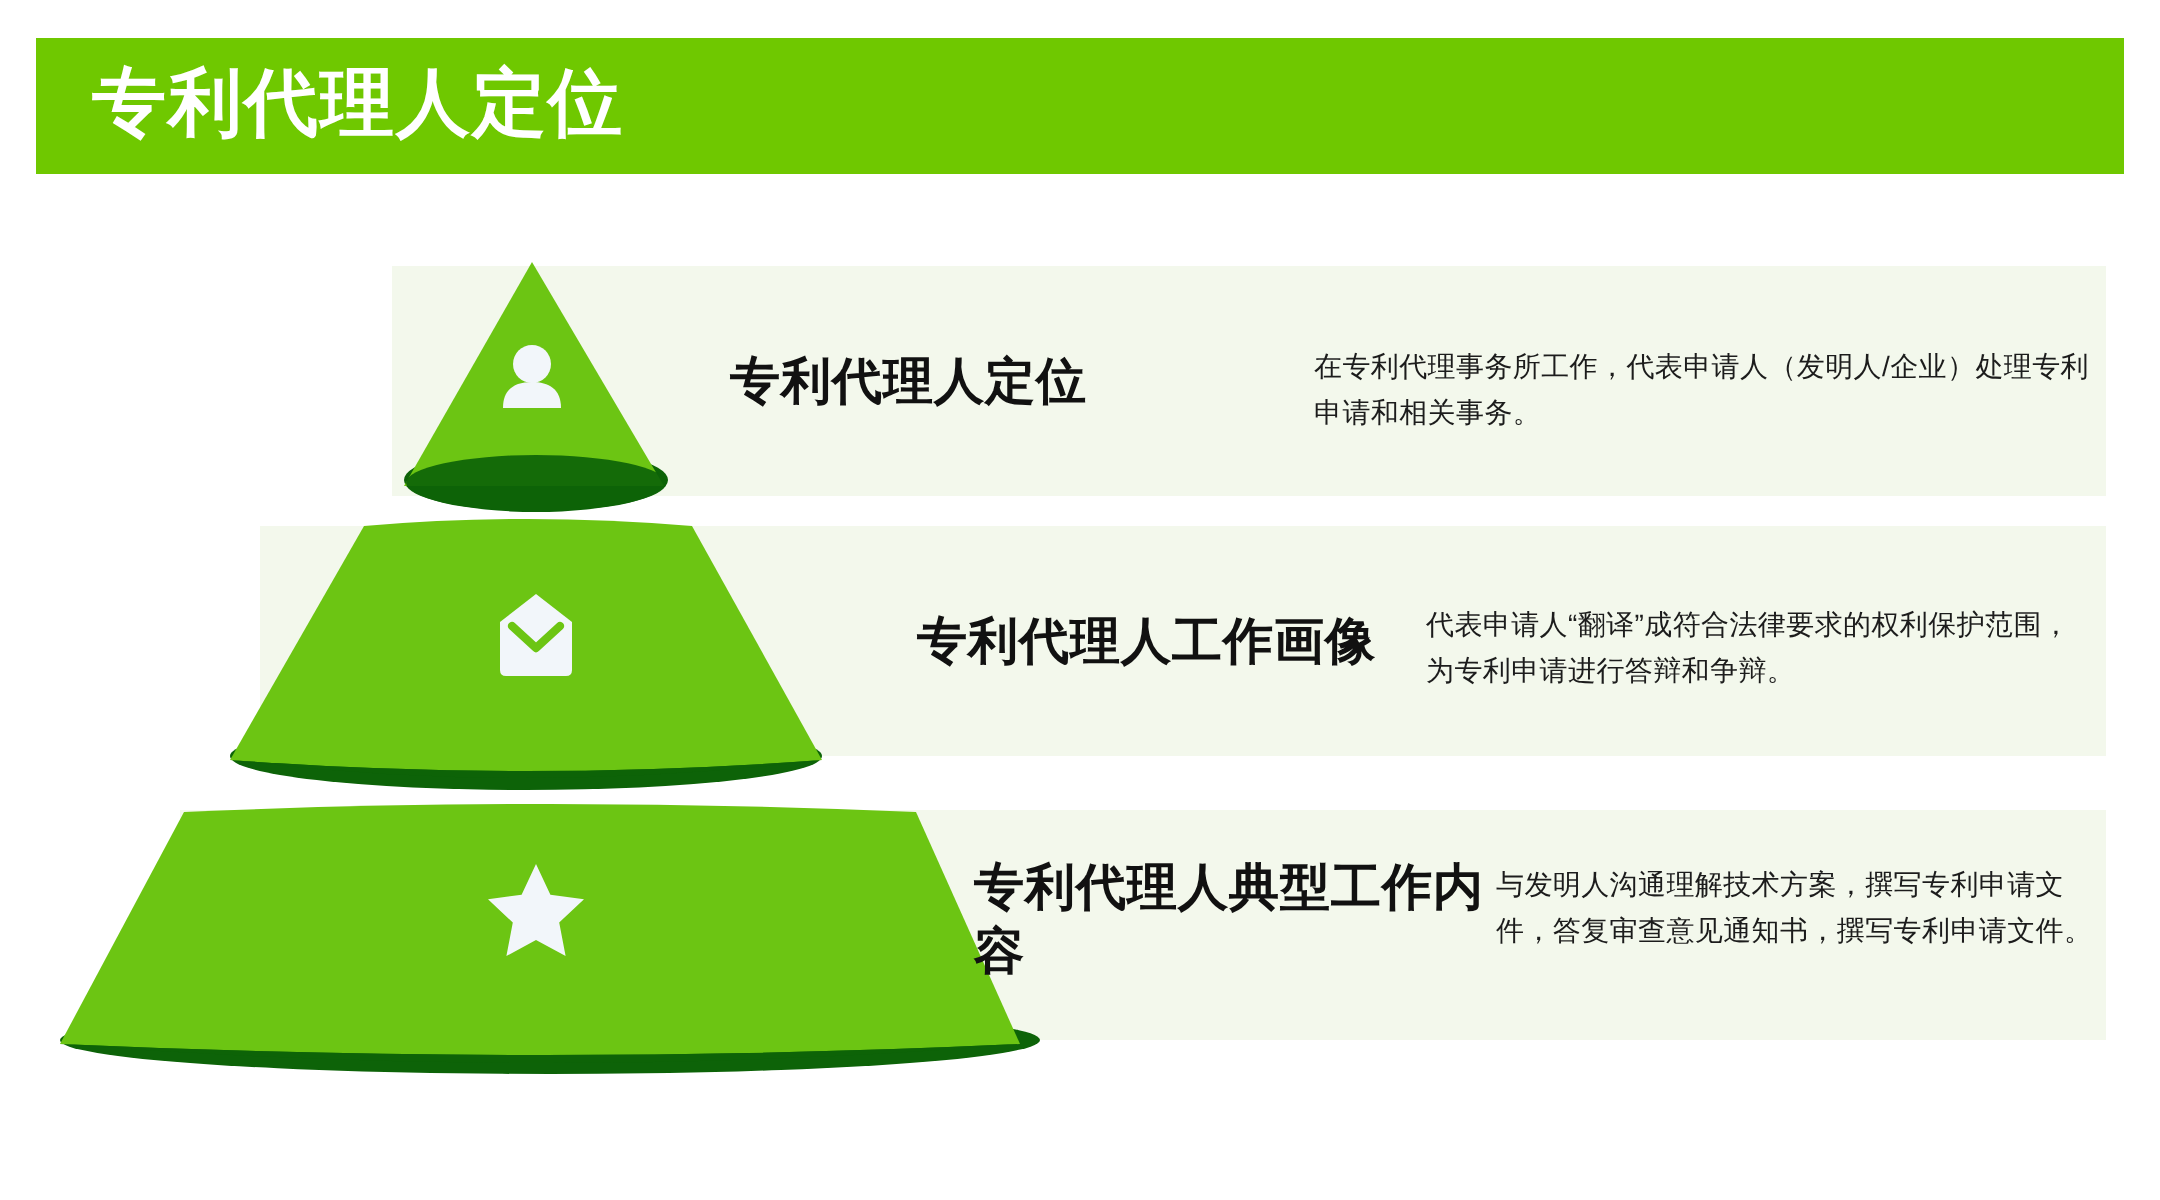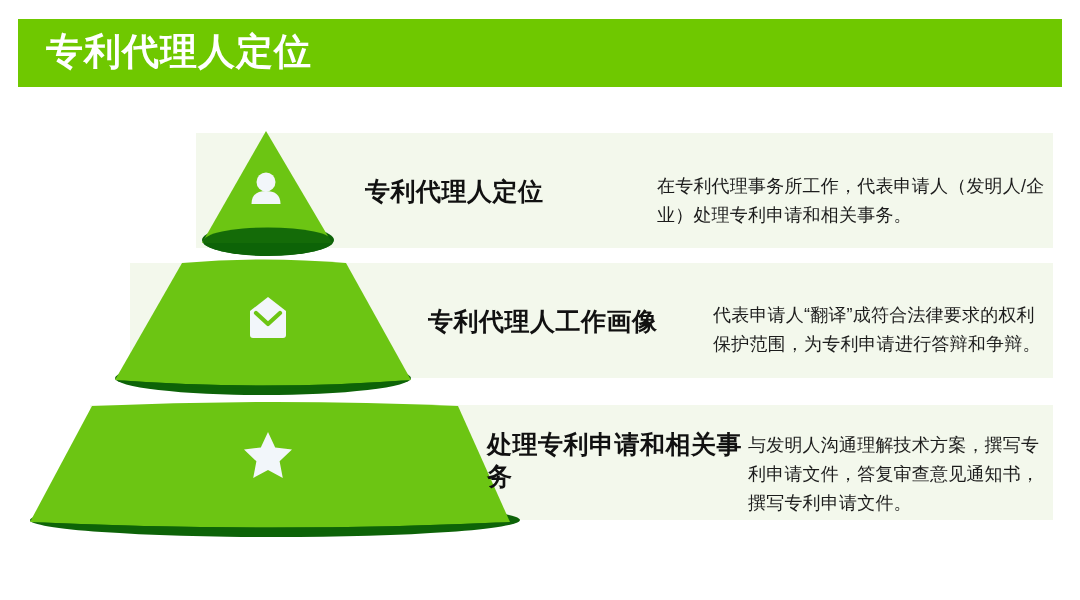--- a/index.html
+++ b/index.html
@@ -70,27 +70,27 @@
 
   .tier-label {
     position: absolute;
     color: #111111;
     font-weight: bold;
     font-size: 25px;
     line-height: 1.28;
     letter-spacing: 0.5px;
   }
   #label-1 { left: 365px; top: 175px; width: 260px; }
-  #label-2 { left: 428px; top: 305px; width: 260px; }
+  #label-2 { left: 428px; top: 305px; width: 260px; text-align: right; }
   #label-3 { left: 487px; top: 428px; width: 258px; }
 
   .tier-desc {
     position: absolute;
     color: #1c1c1c;
-    font-size: 18px;
+    font-size: 14px;
     line-height: 1.62;
     letter-spacing: 0.2px;
   }
   #desc-1 { left: 657px; top: 172px; width: 390px; }
   #desc-2 { left: 713px; top: 301px; width: 333px; }
   #desc-3 { left: 748px; top: 431px; width: 302px; }
 </style>
 </head>
 <body>
 
@@ -152,15 +152,15 @@
       <path d="M 20 128 Q 265 139 500 128 Q 265 147 20 128 Z" fill="#0D6308" opacity="0.9"></path>
     </svg>
   </div>
 
   <div class="tier-icon" id="icon-3">
     <svg width="52" height="50" viewBox="0 0 52 50">
       <path d="M 26 2 L 33.2 17.4 L 50 19.6 L 37.6 31.3 L 40.8 48 L 26 40 L 11.2 48 L 14.4 31.3 L 2 19.6 L 18.8 17.4 Z" fill="#F2F6FA"></path>
     </svg>
   </div>
 
-  <div class="tier-label" id="label-3">处理专利申请和相关事务</div>
+  <div class="tier-label" id="label-3">专利代理人典型工作内容</div>
   <div class="tier-desc" id="desc-3">与发明人沟通理解技术方案，撰写专利申请文件，答复审查意见通知书，撰写专利申请文件。</div>
 </div>
 
 </body></html>

